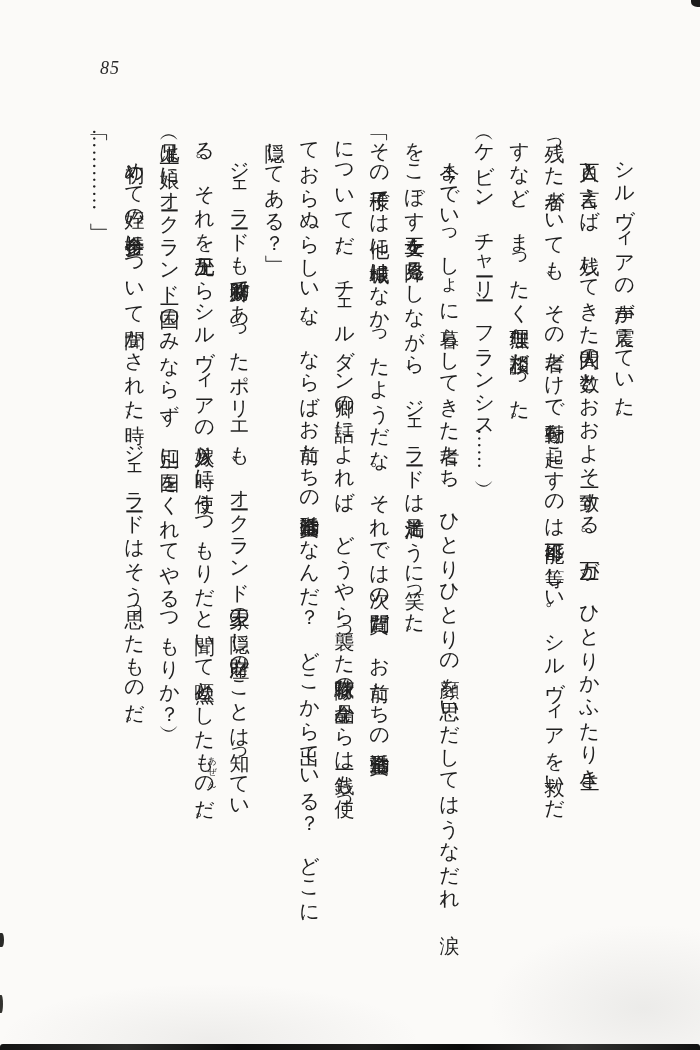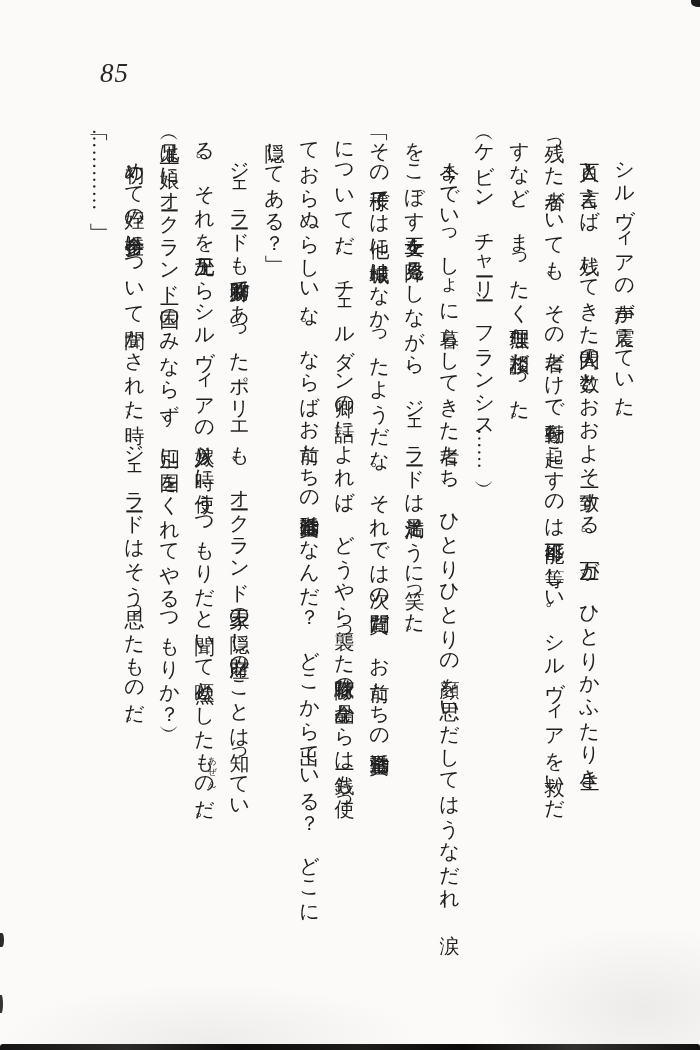--- a/index.html
+++ b/index.html
@@ -19,21 +19,21 @@
     height: 1050px;
     background:
       radial-gradient(ellipse 220px 120px at 92% 96%, rgba(190,190,188,0.25), rgba(190,190,188,0) 70%),
       radial-gradient(ellipse 300px 80px at 30% 99%, rgba(120,120,118,0.10), rgba(120,120,118,0) 70%),
       #fbfaf8;
   }
   .page-number {
     position: absolute;
     left: 100px;
     top: 58px;
-    font-size: 27px;
+    font-size: 18px;
     font-style: italic;
     color: #2a2a2a;
     letter-spacing: 1px;
   }
   .text-block {
     position: absolute;
     top: 128px;
     right: 58px;
     height: 836px;
     writing-mode: vertical-rl;

